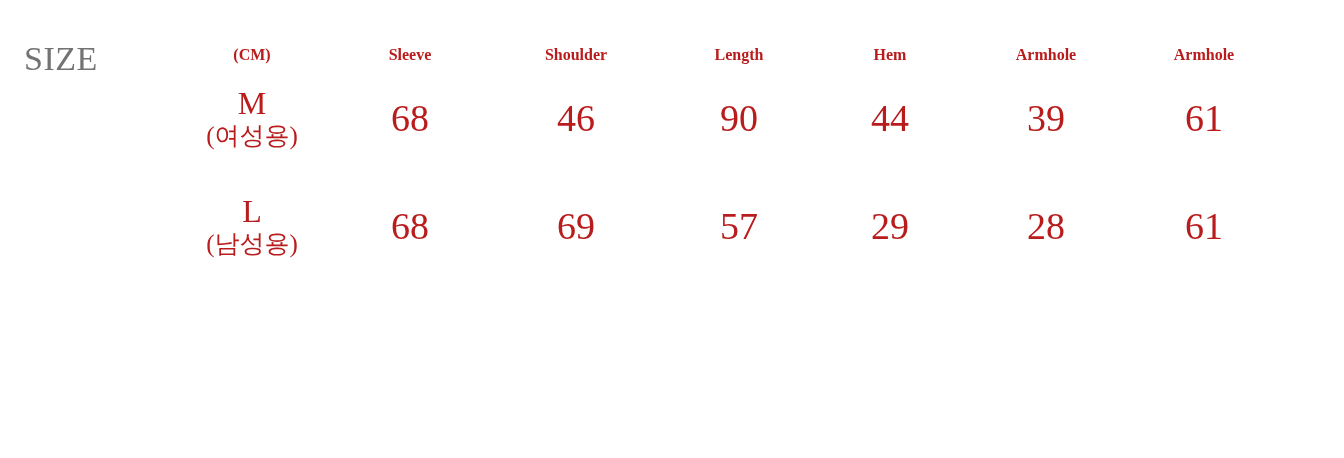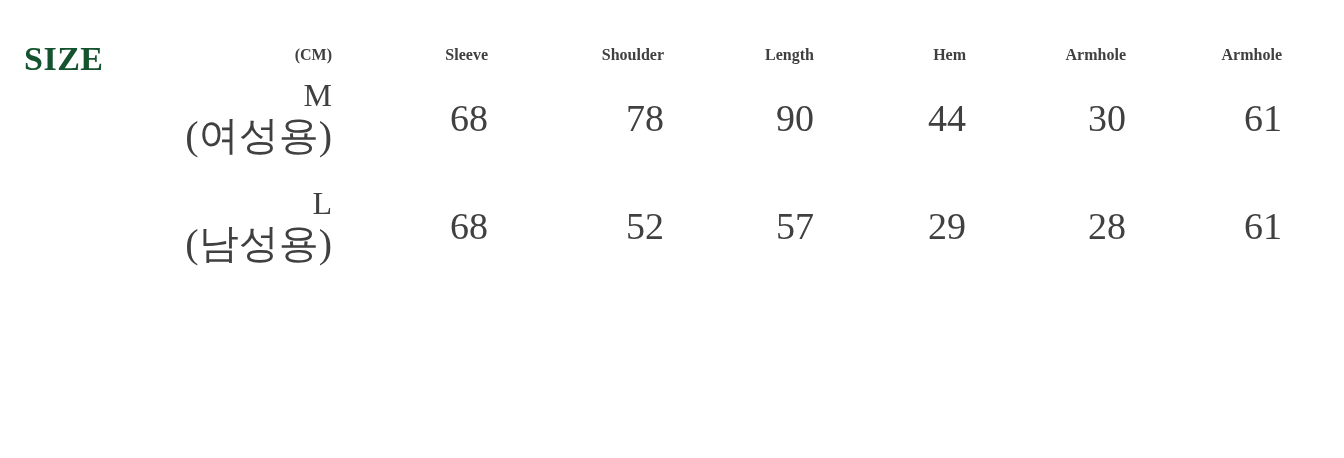--- a/index.html
+++ b/index.html
@@ -17,44 +17,44 @@
   .page {
     position: relative;
     width: 1344px;
     height: 458px;
   }
   .size-label {
     position: absolute;
     left: 24px;
     top: 40px;
     font-family: "Liberation Serif", serif;
-    font-weight: bold;
+    font-weight: normal;
     font-size: 34px;
     letter-spacing: 0.5px;
-    color: #14532d;
+    color: #737373;
   }
   .table-wrap {
     position: absolute;
     left: 172px;
     top: 46px;
     width: 1110px;
   }
   table.size-table {
     border-collapse: collapse;
     width: 1110px;
     table-layout: fixed;
   }
   table.size-table th,
   table.size-table td {
-    text-align: right;
+    text-align: center;
     vertical-align: middle;
     padding: 0;
     border: none;
     font-family: "Liberation Serif", serif;
-    color: #404040;
+    color: #b91c1c;
   }
   
   col.c0 { width: 160px; }
   col.c1 { width: 156px; }
   col.c2 { width: 176px; }
   col.c3 { width: 150px; }
   col.c4 { width: 152px; }
   col.c5 { width: 160px; }
   col.c6 { width: 156px; }
   .rule-top td {
@@ -91,21 +91,21 @@
   }
   td.size-cell {
     line-height: 1.12;
   }
   td.size-cell .size-name {
     display: block;
     font-size: 32px;
   }
   td.size-cell .size-sub {
     display: block;
-    font-size: 40px;
+    font-size: 25px;
   }
 </style>
 </head>
 <body>
 
 <div class="page">
 
   <div class="size-label">SIZE</div>
 
   <div class="table-wrap">
@@ -135,38 +135,38 @@
         <tr class="rule-mid">
           <td colspan="7"></td>
         </tr>
 
         <tr class="data-row">
           <td class="size-cell">
             <span class="size-name">M</span>
             <span class="size-sub">(여성용)</span>
           </td>
           <td>68</td>
-          <td>78</td>
+          <td>46</td>
           <td>90</td>
           <td>44</td>
-          <td>30</td>
+          <td>39</td>
           <td>61</td>
         </tr>
 
         <tr class="rule-thin">
           <td colspan="7"></td>
         </tr>
 
         <tr class="data-row">
           <td class="size-cell">
             <span class="size-name">L</span>
             <span class="size-sub">(남성용)</span>
           </td>
           <td>68</td>
-          <td>52</td>
+          <td>69</td>
           <td>57</td>
           <td>29</td>
           <td>28</td>
           <td>61</td>
         </tr>
 
         <tr class="rule-bot">
           <td colspan="7"></td>
         </tr>
       </tbody>

